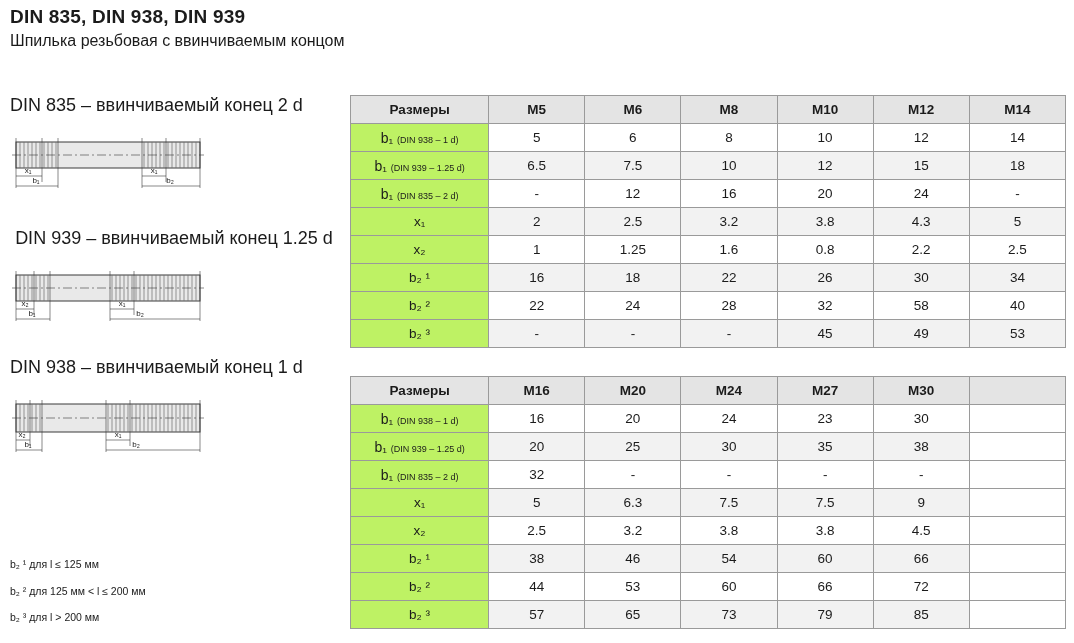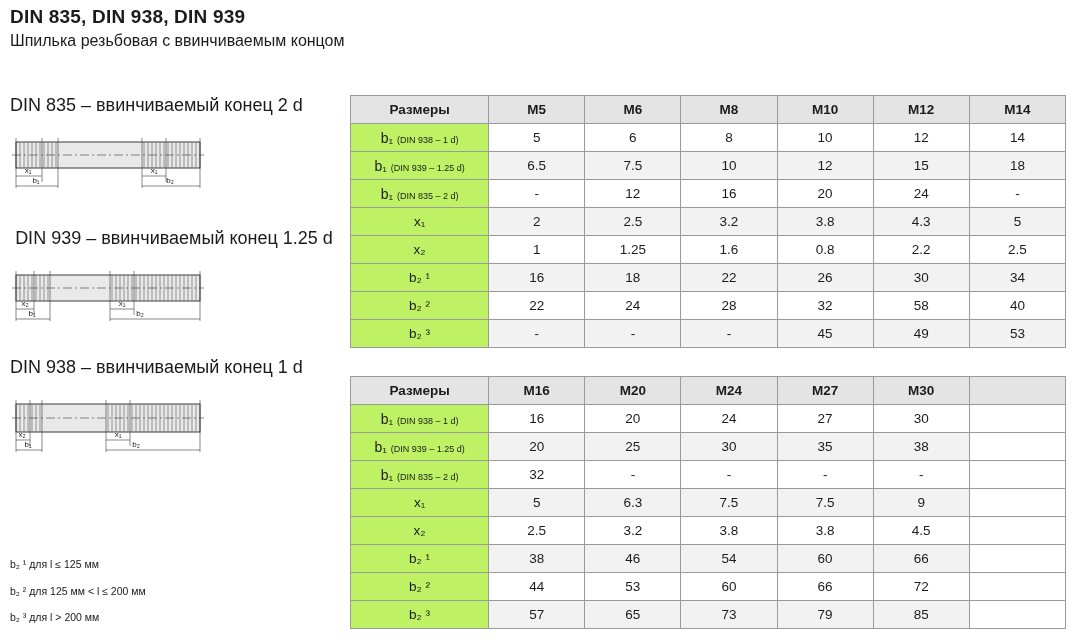--- a/index.html
+++ b/index.html
@@ -392,21 +392,21 @@
       <th>M30</th>
       <th class="empty"></th>
     </tr>
   </thead>
   <tbody>
     <tr>
       <td class="rowhdr"><span class="big">b₁</span> <span class="sub">(DIN 938 – 1 d)</span></td>
       <td>16</td>
       <td>20</td>
       <td>24</td>
-      <td>27</td>
+      <td>23</td>
       <td>30</td>
       <td class="empty"></td>
     </tr>
     <tr>
       <td class="rowhdr"><span class="big">b₁</span> <span class="sub">(DIN 939 – 1.25 d)</span></td>
       <td>20</td>
       <td>25</td>
       <td>30</td>
       <td>35</td>
       <td>38</td>

